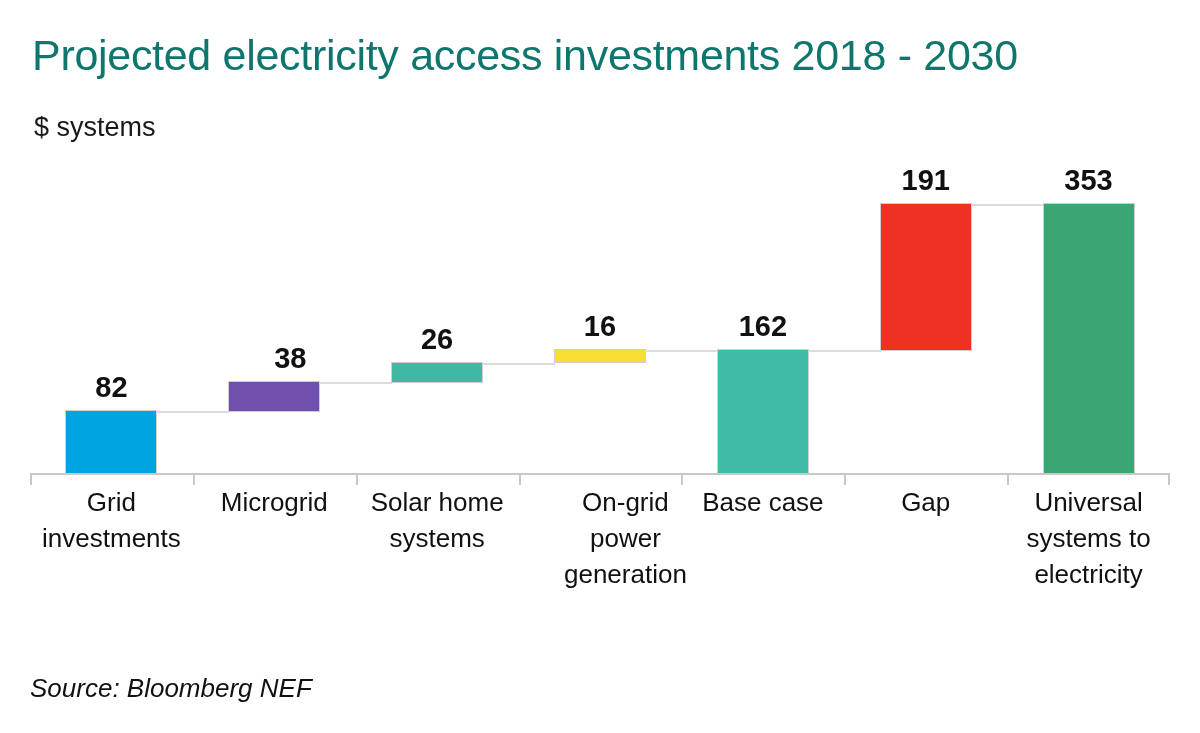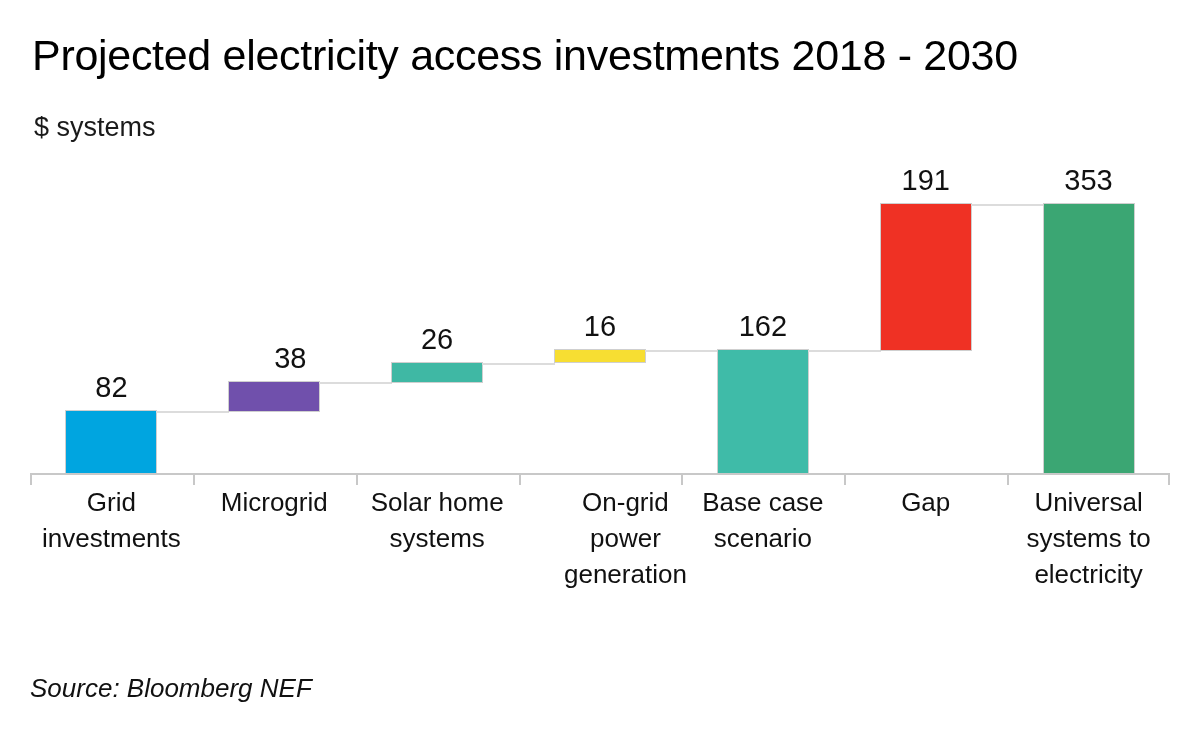--- a/index.html
+++ b/index.html
@@ -22,21 +22,21 @@
 
   
   #chart-title {
     position: absolute;
     left: 32px;
     top: 34px;
     font-size: 43px;
     font-weight: 400;
     letter-spacing: -0.3px;
     line-height: 1.0;
-    color: #000000;
+    color: #0f766e;
     white-space: nowrap;
   }
 
   #chart-subtitle {
     position: absolute;
     left: 34px;
     top: 114px;
     font-size: 27px;
     font-weight: 400;
     color: #1a1a1a;
@@ -64,21 +64,21 @@
     transform: translateX(-50%);
     width: 90px;
     outline: 1px solid #cfcfcf;
   }
 
   .bar-value {
     position: absolute;
     left: 50%;
     transform: translateX(-50%);
     font-size: 29px;
-    font-weight: 400;
+    font-weight: 700;
     color: #111111;
     line-height: 1.0;
     white-space: nowrap;
   }
 
   .connector {
     position: absolute;
     height: 2px;
     background: #dcdcdc;
   }
@@ -192,21 +192,20 @@
         <div>Solar home</div>
         <div>systems</div>
       </div>
       <div class="cat-label" style="left: 514px; width: 162.857px;">
         <div>On-grid</div>
         <div>power</div>
         <div>generation</div>
       </div>
       <div class="cat-label" style="left: 651.429px; width: 162.857px;">
         <div>Base case</div>
-        <div>scenario</div>
       </div>
       <div class="cat-label" style="left: 814.286px; width: 162.857px;">
         <div>Gap</div>
       </div>
       <div class="cat-label" style="left: 977.143px; width: 162.857px;">
         <div>Universal</div>
         <div>systems to</div>
         <div>electricity</div>
       </div>
     </div>

